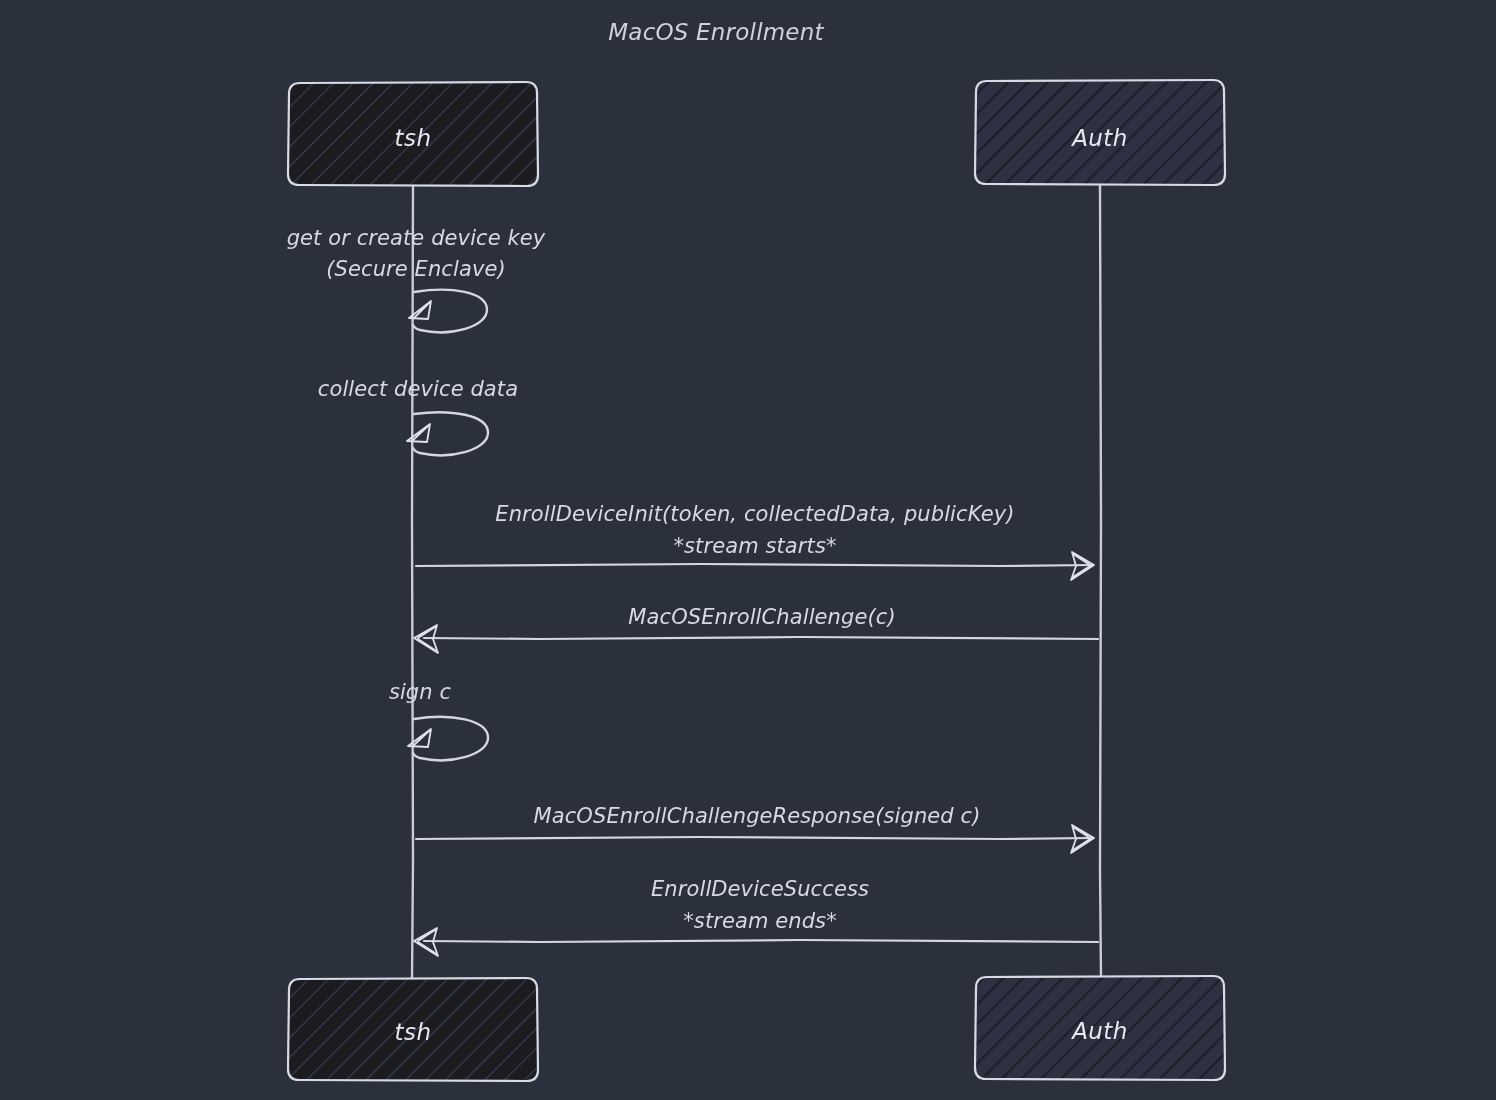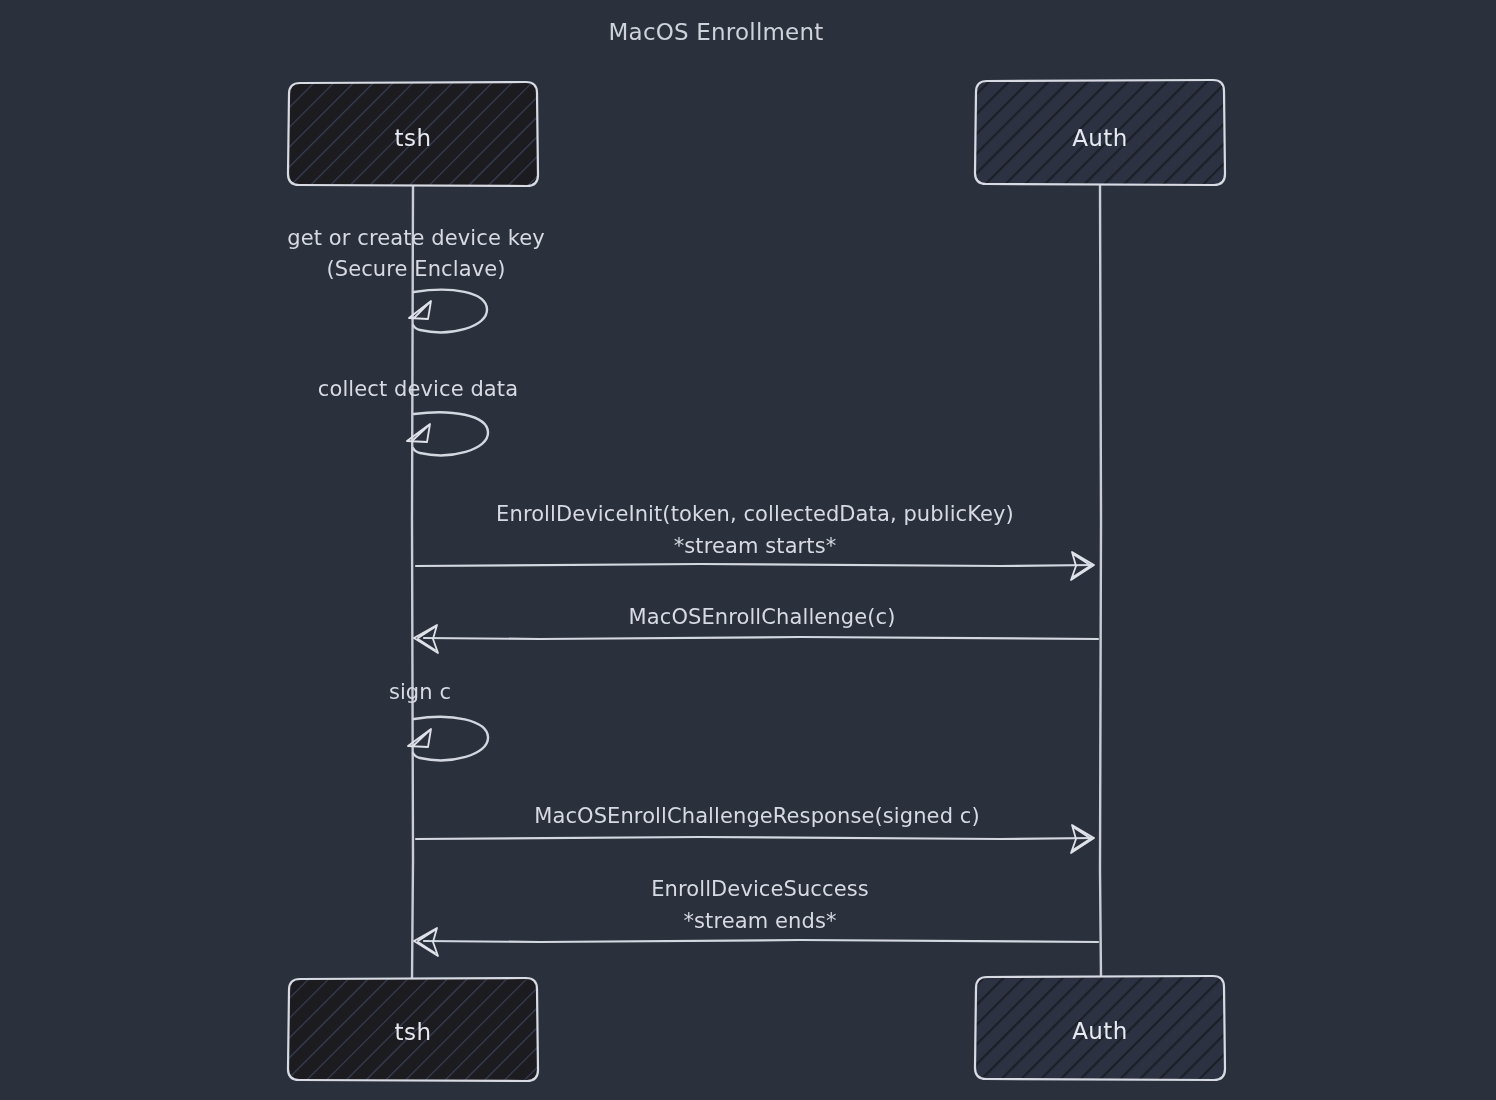--- a/index.html
+++ b/index.html
@@ -7,20 +7,21 @@
     padding: 0;
     background: #2b303d;
   }
   #diagram-root {
     position: relative;
     width: 1496px;
     height: 1100px;
     background: #2b303d;
     overflow: hidden;
     font-family: "DejaVu Sans", sans-serif;
+    font-style: italic;
   }
   svg.seq-canvas {
     position: absolute;
     inset: 0;
     width: 1496px;
     height: 1100px;
     display: block;
   }
   .diagram-title {
     font-family: "DejaVu Sans", sans-serif;

